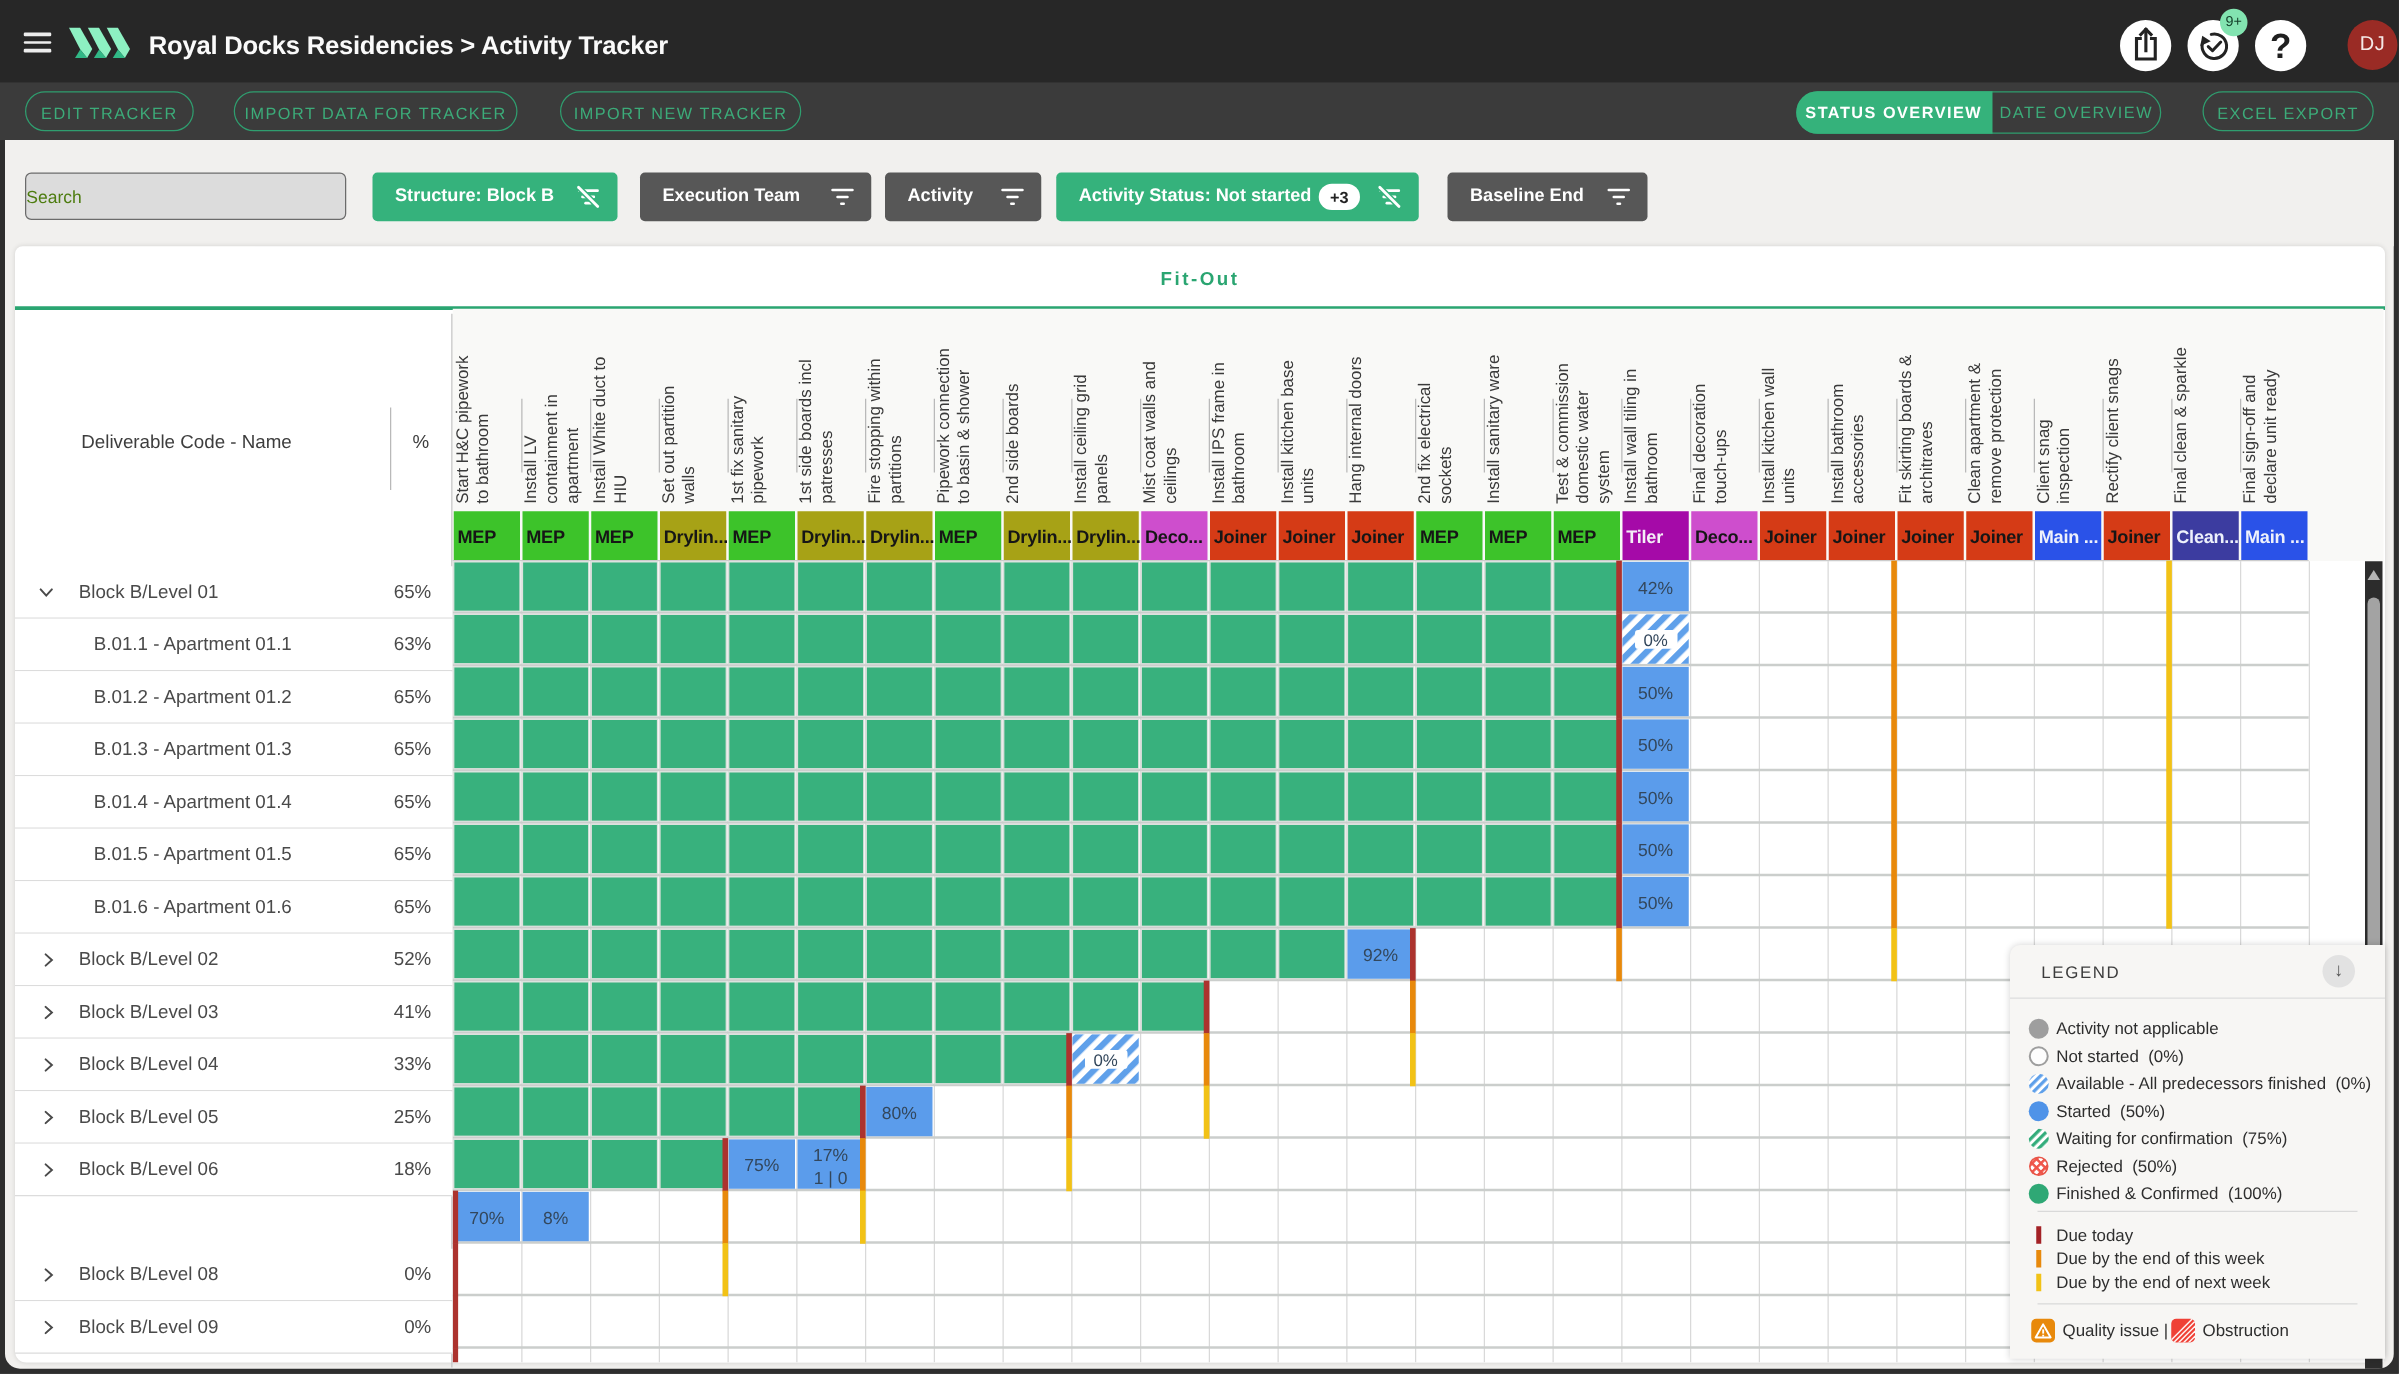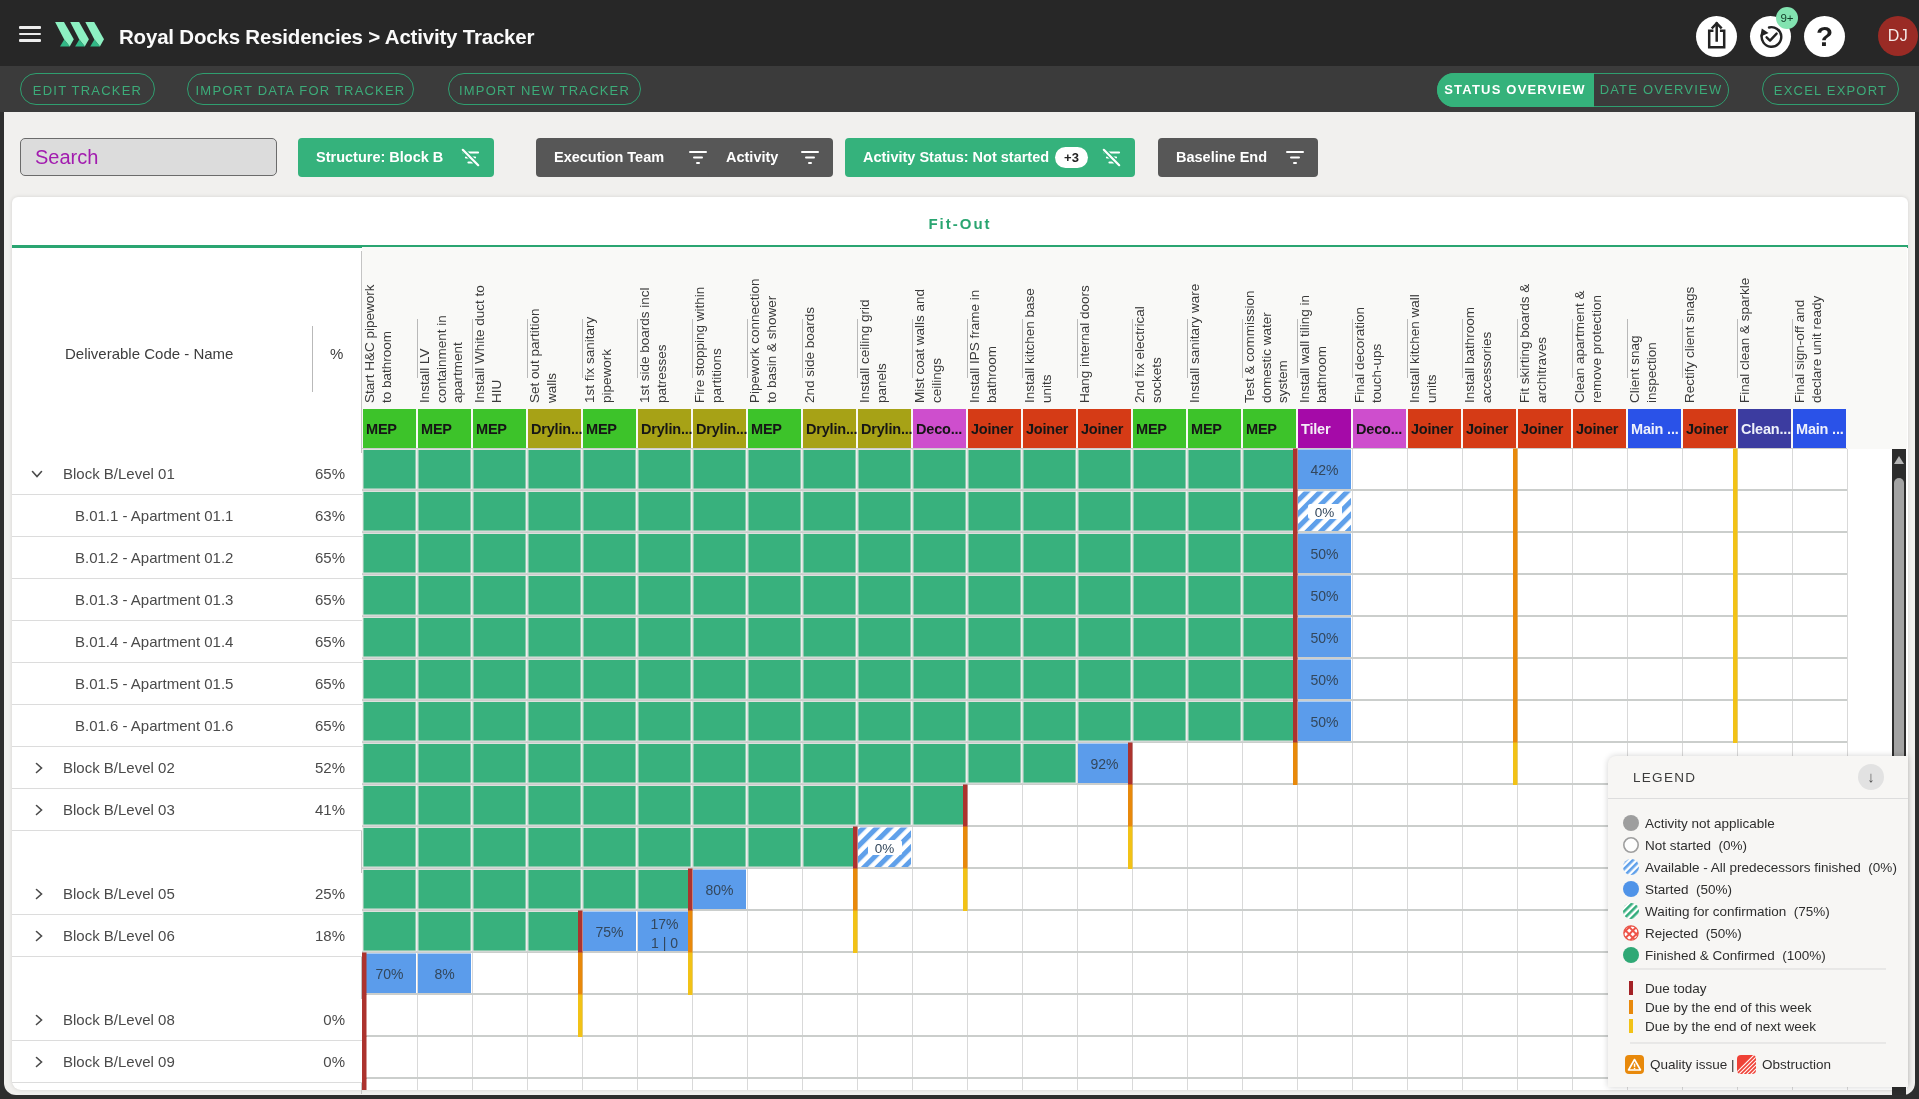--- a/index.html
+++ b/index.html
@@ -31,21 +31,21 @@
 .hamb div { height:2.6px; background:#ededed; margin-bottom:4.1px; border-radius:1px; }
 .title { position:absolute; left:119px; top:25px; color:#fafafa; font-size:20.5px; font-weight:bold; letter-spacing:-0.2px; }
 .cicon { position:absolute; top:16px; width:41px; height:41px; border-radius:50%; background:#ffffff; }
 .avatar { position:absolute; left:1878px; top:16px; width:40px; height:40px; border-radius:50%; background:#9a2b25; color:#f4e9e7; text-align:center; line-height:40px; font-size:16px; letter-spacing:0.5px; }
 .badge { position:absolute; left:1776px; top:7px; width:22px; height:22px; border-radius:50%; background:#82e3b0; color:#14402a; font-size:11.5px; text-align:center; line-height:22px; z-index:3; }
 .obtn { position:absolute; top:7px; height:32px; border:1.5px solid #2f9e6f; border-radius:17px; color:#3cab79; font-size:13px; letter-spacing:1.2px; text-align:center; background:transparent; }
 .obtn span { display:block; margin-top:9px; }
 .seg { position:absolute; left:1437px; top:7px; width:292px; height:34px; border:1.5px solid #2f9e6f; border-radius:17px; }
 .segl { position:absolute; left:-1.5px; top:-1.5px; width:157px; height:34px; background:#35b27b; border-radius:17px 0 0 17px; color:#fff; font-size:13px; letter-spacing:1.2px; text-align:center; line-height:34px; font-weight:bold; }
 .segr { position:absolute; left:155px; top:0; width:136px; height:31px; color:#3cab79; font-size:13px; letter-spacing:1.2px; text-align:center; line-height:32px; }
-.search { position:absolute; left:20px; top:138px; width:257px; height:38px; background:#dcdcdc; border:1px solid #6b6b6b; border-radius:5px; color:#a21caf; font-size:20px; line-height:37px; padding-left:14px; }
+.search { position:absolute; left:20px; top:138px; width:257px; height:38px; background:#dcdcdc; border:1px solid #6b6b6b; border-radius:5px; color:#4d7c0f; font-size:14px; line-height:37px; }
 .chip { position:absolute; top:138px; height:39px; border-radius:4px; color:#fff; font-size:14.5px; font-weight:bold; }
 .chip .t { position:absolute; left:0; right:0; }
 .cgreen { background:#35b27c; }
 .cgray { background:#575757; }
 </style></head>
 <body>
 <div class="filters"></div>
 <div class="panelbg"></div>
 
 <div class="topbar">
@@ -111,21 +111,21 @@
   <svg style="position:absolute; right:12px; top:8px" width="23" height="23" viewBox="0 0 23 23">
       <g stroke="#fff" stroke-width="2.2" stroke-linecap="round">
         <path d="M4.5 6.5 L19 6.5"></path>
         <path d="M7 11.5 L16 11.5"></path>
         <path d="M9.5 16.5 L13.5 16.5"></path>
       </g>
       <path d="M4.2 4.2 L18.8 18.8" stroke="#35b27c" stroke-width="4.6"></path>
       <path d="M3.8 3.8 L19.2 19.2" stroke="#fff" stroke-width="2.2" stroke-linecap="round"></path>
     </svg>
 </div>
-<div class="chip cgray" style="left:536px; width:185px;padding-left:32px;">
+<div class="chip cgray" style="left:512px; width:185px;padding-left:32px;">
   <div class="t" style="top:11px; left:18px;">Execution Team</div>
   <svg style="position:absolute; right:13px; top:10px" width="20" height="19" viewBox="0 0 20 19">
       <g stroke="#fff" stroke-width="2" stroke-linecap="round">
         <path d="M2 4 L18 4"></path>
         <path d="M6 9.5 L14 9.5"></path>
         <path d="M9 15 L11 15"></path>
       </g>
     </svg>
 </div>
 <div class="chip cgray" style="left:708px; width:125px;">
@@ -604,20 +604,27 @@
         <div class="nlab" style="left:51px">Block B/Level 02</div>
         <div class="npct">52%</div>
       </div>
       <div class="nrow" style="top:538px">
         <svg class="chev" style="left:19px" width="16" height="16" viewBox="0 0 16 16">
           <path d="M5.5 3.5 L10.5 8 L5.5 12.5" stroke="#4a4a4a" stroke-width="1.6" fill="none" stroke-linecap="round"></path>
         </svg>
         <div class="nlab" style="left:51px">Block B/Level 03</div>
         <div class="npct">41%</div>
       </div>
+      <div class="nrow" style="top:580px">
+        <svg class="chev" style="left:19px" width="16" height="16" viewBox="0 0 16 16">
+          <path d="M5.5 3.5 L10.5 8 L5.5 12.5" stroke="#4a4a4a" stroke-width="1.6" fill="none" stroke-linecap="round"></path>
+        </svg>
+        <div class="nlab" style="left:51px">Block B/Level 04</div>
+        <div class="npct">33%</div>
+      </div>
       <div class="nrow" style="top:622px">
         <svg class="chev" style="left:19px" width="16" height="16" viewBox="0 0 16 16">
           <path d="M5.5 3.5 L10.5 8 L5.5 12.5" stroke="#4a4a4a" stroke-width="1.6" fill="none" stroke-linecap="round"></path>
         </svg>
         <div class="nlab" style="left:51px">Block B/Level 05</div>
         <div class="npct">25%</div>
       </div>
       <div class="nrow" style="top:664px">
         <svg class="chev" style="left:19px" width="16" height="16" viewBox="0 0 16 16">
           <path d="M5.5 3.5 L10.5 8 L5.5 12.5" stroke="#4a4a4a" stroke-width="1.6" fill="none" stroke-linecap="round"></path>

